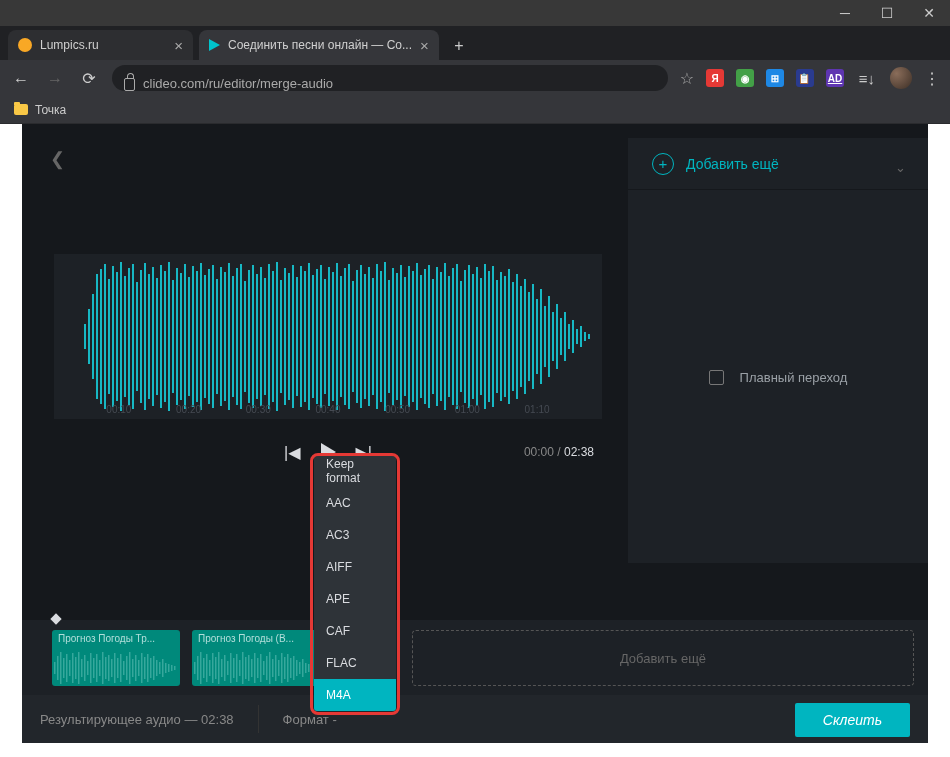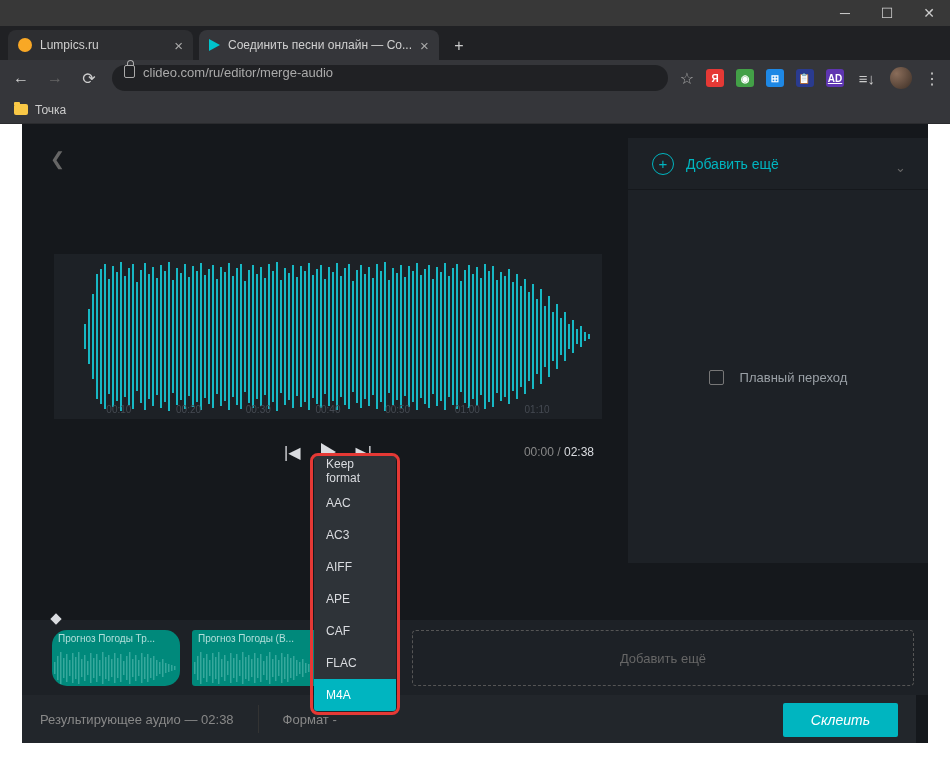--- a/index.html
+++ b/index.html
@@ -13,21 +13,21 @@
 .tab.active { background: #35363a; }
 .tab .favicon-lumpics { width: 14px; height: 14px; border-radius: 50%; background: #f9a825; margin-right: 8px; flex-shrink: 0; }
 .tab .favicon-clideo { width: 0; height: 0; border-left: 11px solid #00c4cc; border-top: 6px solid transparent; border-bottom: 6px solid transparent; margin-right: 8px; flex-shrink: 0; }
 .tab .tab-title { flex: 1; overflow: hidden; white-space: nowrap; text-overflow: ellipsis; }
 .tab .tab-close { margin-left: 8px; color: #aaa; font-size: 15px; }
 .newtab { width: 28px; height: 28px; display: flex; align-items: center; justify-content: center; color: #ccc; font-size: 16px; }
 
 .addrbar { height: 36px; background: #35363a; display: flex; align-items: center; padding: 0 10px; gap: 12px; color: #ccc; }
 .nav-btn { width: 22px; height: 22px; display: flex; align-items: center; justify-content: center; font-size: 16px; }
 .nav-btn.disabled { color: #666; }
-.url-field { flex: 1; height: 26px; background: #202124; border-radius: 13px; display: flex; align-items: flex-start; padding: 0 12px; font-size: 13px; color: #aaa; gap: 8px; }
+.url-field { flex: 1; height: 26px; background: #202124; border-radius: 13px; display: flex; align-items: flex-end; padding: 0 12px; font-size: 13px; color: #aaa; gap: 8px; }
 .lock-icon { width: 11px; height: 13px; border: 1.5px solid #aaa; border-radius: 2px; position: relative; }
 .lock-icon::before { content: ''; position: absolute; top: -6px; left: 1.5px; width: 5px; height: 5px; border: 1.5px solid #aaa; border-bottom: none; border-radius: 5px 5px 0 0; }
 .ext-icon { width: 18px; height: 18px; border-radius: 3px; display: flex; align-items: center; justify-content: center; font-size: 10px; font-weight: bold; }
 .ext-star { color: #aaa; font-size: 16px; }
 .ext-red { background: #e53935; color: #fff; }
 .ext-green { background: #43a047; color: #fff; }
 .ext-blue { background: #1e88e5; color: #fff; }
 .ext-darkblue { background: #2a3b8f; color: #fff; }
 .ext-purple { background: #5e35b1; color: #fff; text-decoration: underline; }
 .avatar { width: 22px; height: 22px; border-radius: 50%; background: radial-gradient(circle at 30% 30%, #8a6d5a, #3d2f26); }
@@ -56,25 +56,25 @@
 .player-controls { position: absolute; top: 308px; left: 32px; width: 548px; height: 40px; display: flex; align-items: center; justify-content: center; gap: 20px; color: #dadce0; }
 .play-btn { width: 0; height: 0; border-left: 15px solid #dadce0; border-top: 9px solid transparent; border-bottom: 9px solid transparent; }
 .skip-btn { font-size: 16px; }
 .time-display { position: absolute; right: 8px; color: #888; font-size: 12px; }
 .time-display .total { color: #dadce0; }
 
 .timeline-area { position: absolute; left: 0; right: 0; bottom: 48px; height: 75px; background: #1d2126; }
 .playhead { position: absolute; top: -5px; left: 30px; width: 8px; height: 8px; background: #dadce0; transform: rotate(45deg); }
 .clip { position: absolute; top: 10px; height: 56px; background: #00897b; border-radius: 3px; padding: 3px 6px; color: #b2dfdb; font-size: 10px; overflow: hidden; }
 .clip-wave { position: absolute; bottom: 0; left: 0; right: 0; height: 36px; opacity: 0.7; }
-.clip1 { left: 30px; width: 128px; border-radius: 15px; }
+.clip1 { left: 30px; width: 128px; }
 .clip2 { left: 170px; width: 128px; }
 .add-more-dashed { position: absolute; top: 10px; left: 390px; right: 14px; height: 56px; border: 1.5px dashed #555; border-radius: 4px; display: flex; align-items: center; justify-content: center; color: #666; font-size: 13px; }
 
-.bottom-bar { position: absolute; left: 0; right: 12px; bottom: 0; height: 48px; background: #22262b; display: flex; align-items: center; padding: 0 18px; color: #888; font-size: 13px; gap: 24px; }
+.bottom-bar { position: absolute; left: 0; right: 0; bottom: 0; height: 48px; background: #22262b; display: flex; align-items: center; padding: 0 18px; color: #888; font-size: 13px; gap: 24px; }
 .bottom-sep { width: 1px; height: 28px; background: #333; }
 .merge-btn { position: absolute; right: 18px; top: 8px; height: 34px; padding: 0 28px; background: #00b5c0; color: #fff; font-size: 14px; display: flex; align-items: center; border-radius: 2px; font-style: italic; }
 
 .dropdown-highlight { position: absolute; left: 288px; bottom: 28px; width: 90px; height: 262px; border: 3px solid #e53935; border-radius: 8px; z-index: 10; pointer-events: none; }
 .format-dropdown { position: absolute; left: 292px; bottom: 32px; width: 82px; background: #2e3338; border-radius: 3px; overflow: hidden; z-index: 9; }
 .format-opt { height: 32px; display: flex; align-items: center; padding: 0 12px; color: #dadce0; font-size: 12px; }
 .format-opt.selected { background: #00b5c0; color: #fff; }
 </style>
 </head>
 <body>

